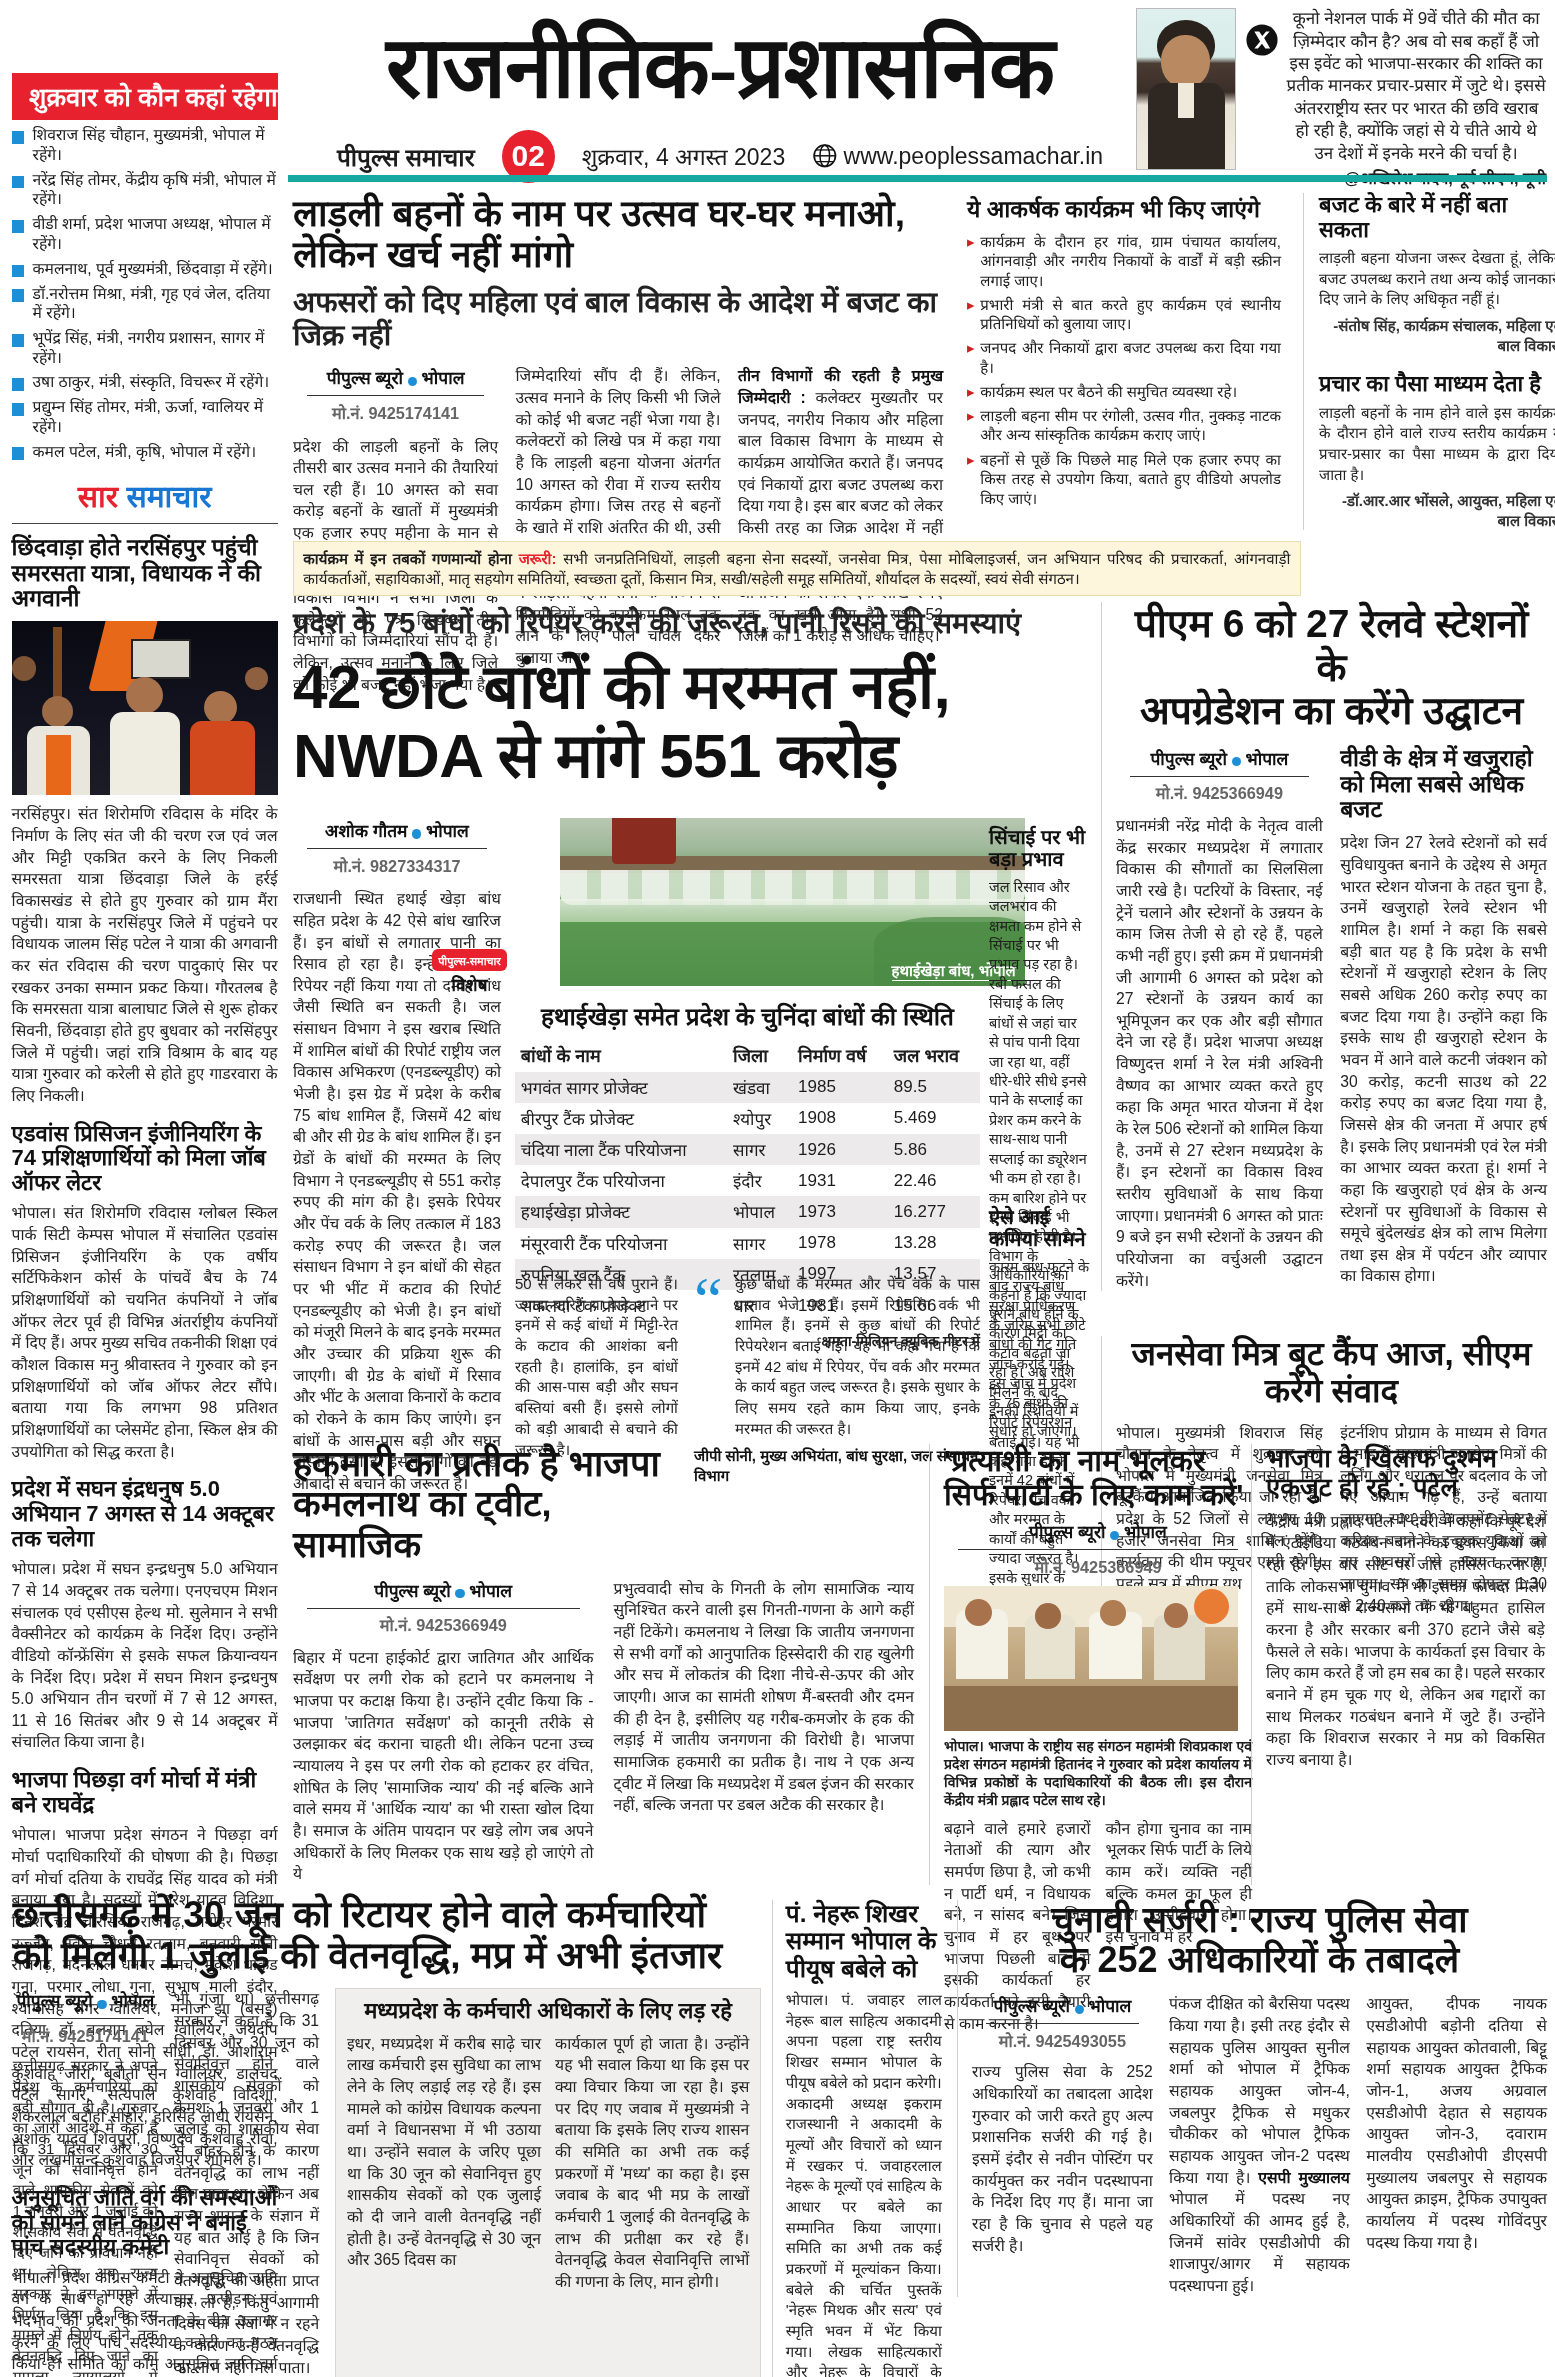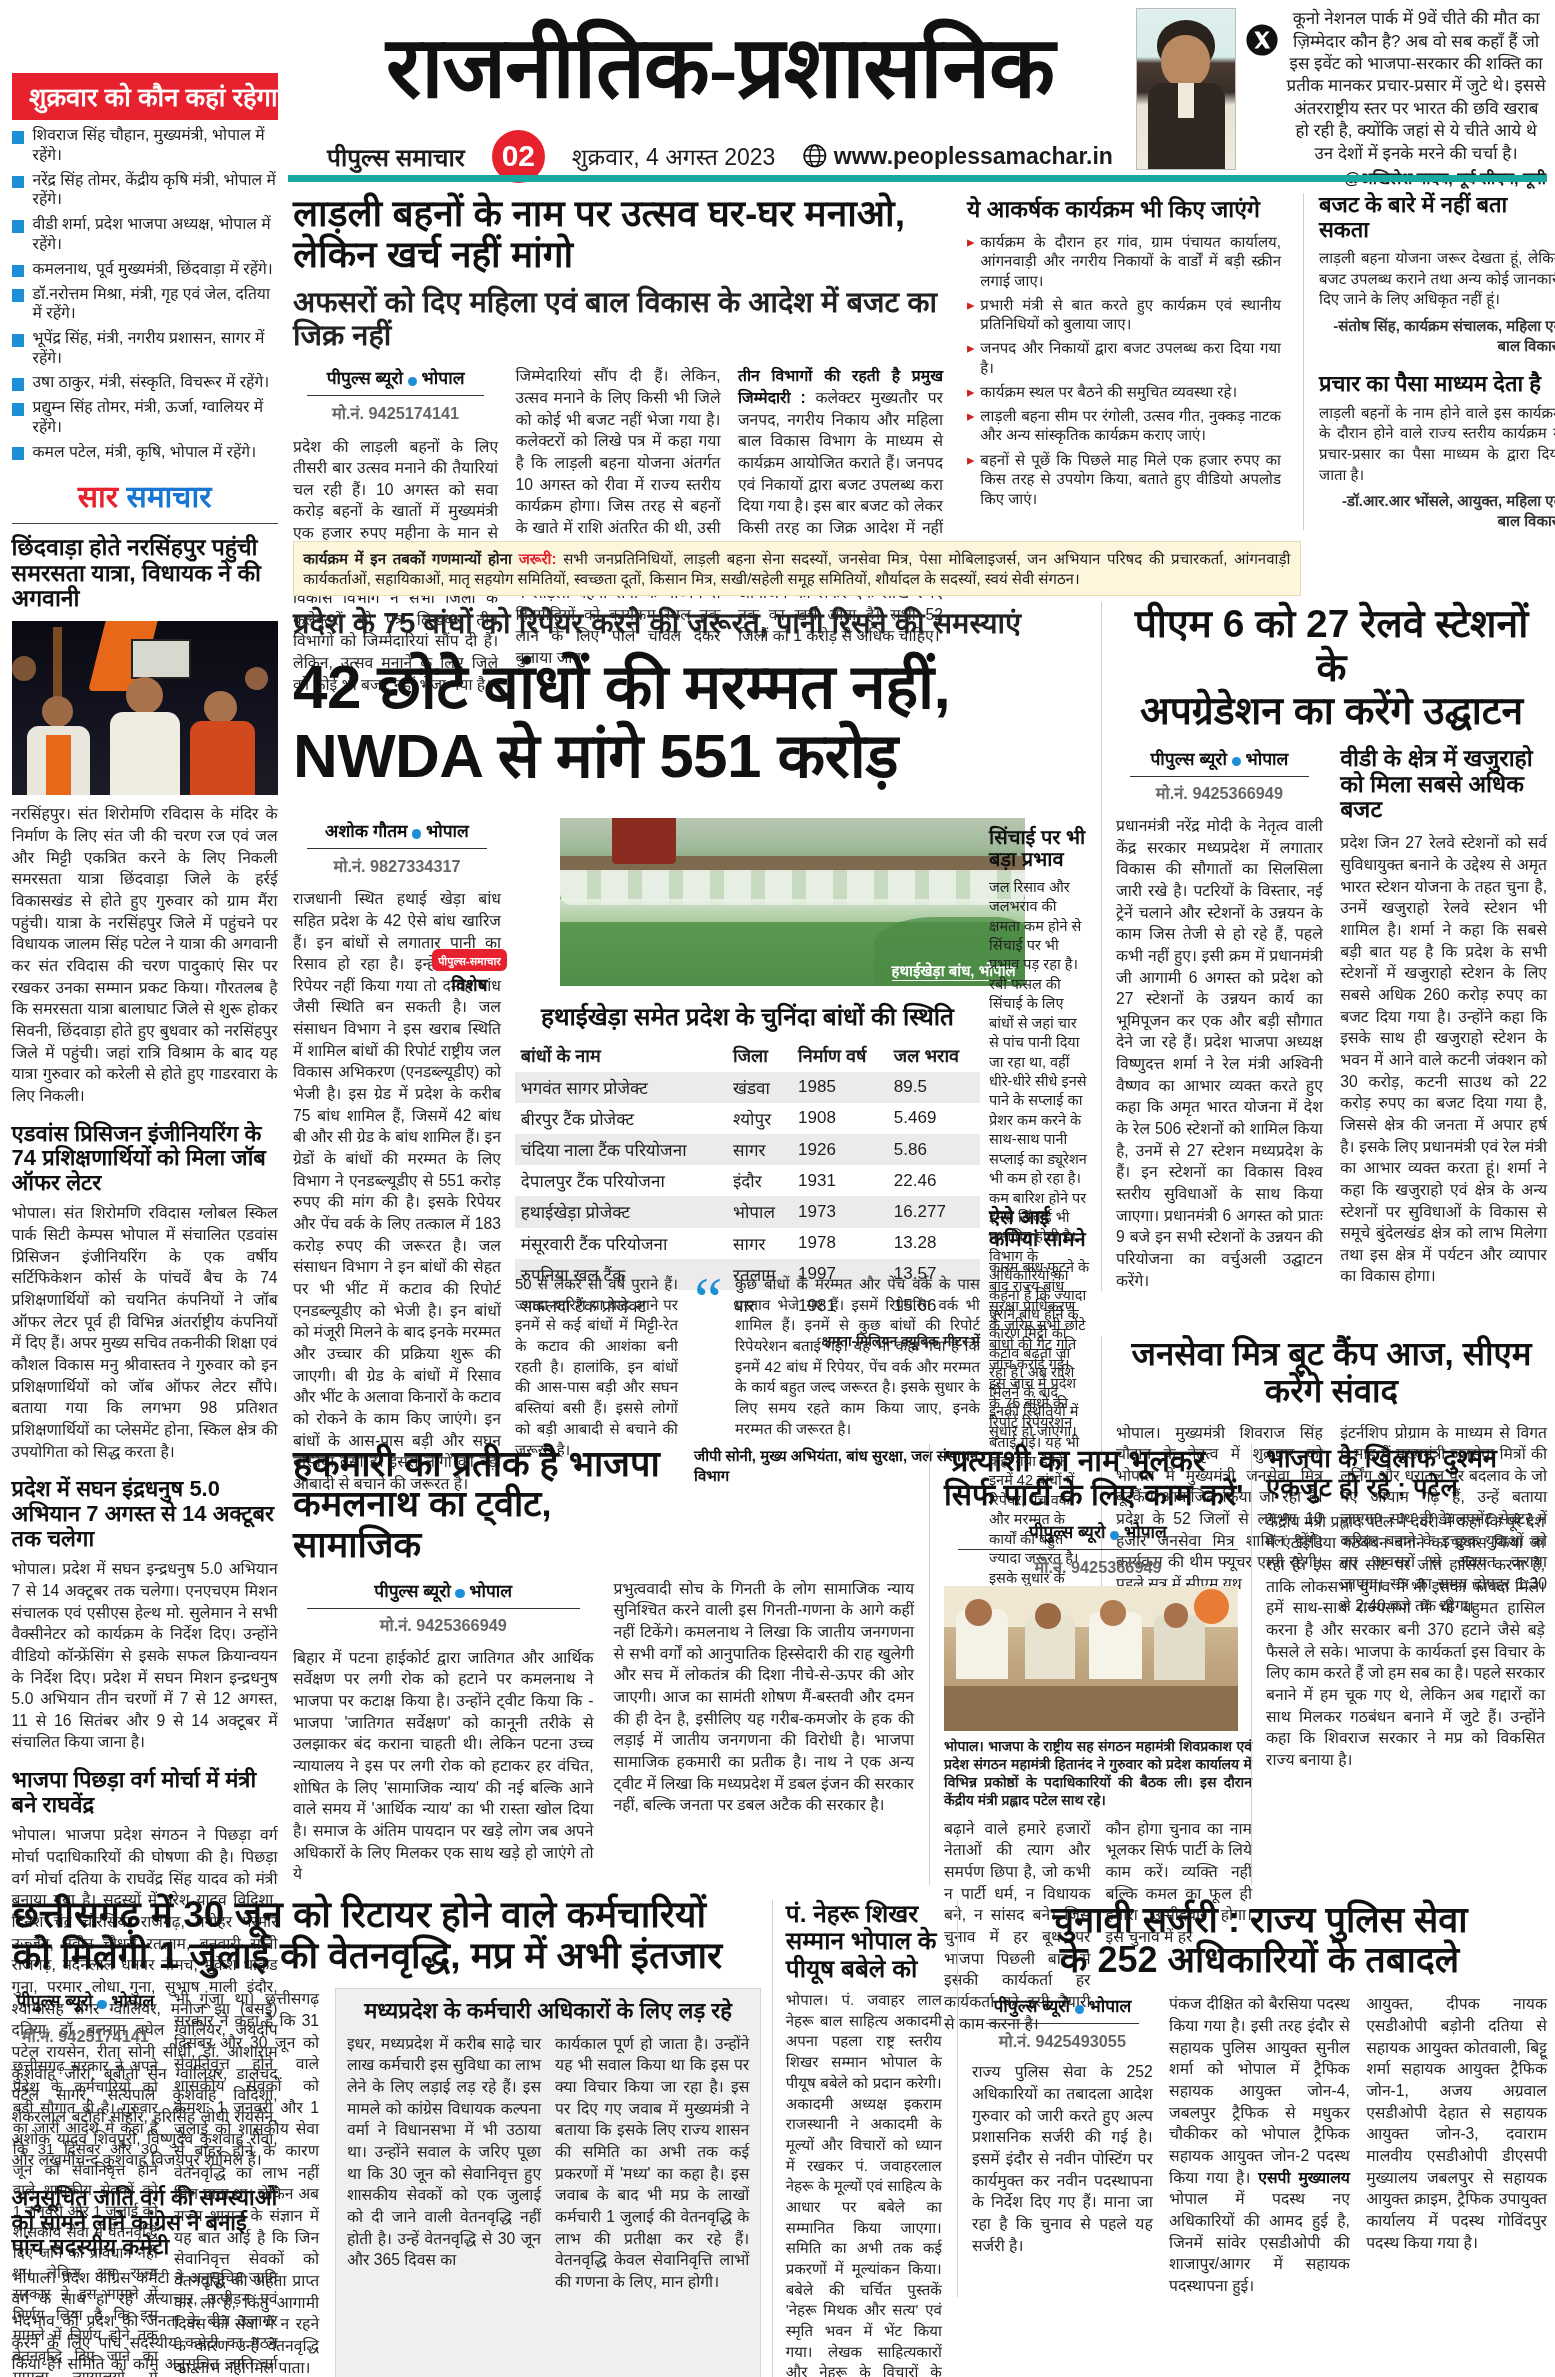--- a/index.html
+++ b/index.html
@@ -42,21 +42,21 @@
       <span style="display:inline-flex;align-items:center;justify-content:center;width:53px;height:53px;border-radius:50%;background:#e8212e;color:#fff;font-size:30px;font-weight:bold;">02</span>
       <span style="font-size:23px;">शुक्रवार, 4 अगस्त 2023</span>
       <span style="display:inline-flex;align-items:center;gap:5.8px;">
         <svg width="25.6" height="25.6" viewBox="0 0 24 24">
           <circle cx="12" cy="12" r="10" fill="none" stroke="#111" stroke-width="1.6"></circle>
           <ellipse cx="12" cy="12" rx="4.5" ry="10" fill="none" stroke="#111" stroke-width="1.4"></ellipse>
           <line x1="2" y1="12" x2="22" y2="12" stroke="#111" stroke-width="1.4"></line>
           <line x1="3.5" y1="6.5" x2="20.5" y2="6.5" stroke="#111" stroke-width="1.2"></line>
           <line x1="3.5" y1="17.5" x2="20.5" y2="17.5" stroke="#111" stroke-width="1.2"></line>
         </svg>
-        <span style="font-size:23px;font-weight:bold;">www.peoplessamachar.in</span>
+        <span style="font-size:23px;font-weight:normal;">www.peoplessamachar.in</span>
       </span>
     </div>
   </div>
 
   <div class="abs" style="left:1136px;top:8.1px;width:410px;height:160px;display:flex;gap:9.3px;">
     <div style="flex:0 0 98px;height:160px;background:linear-gradient(180deg,#dff0ee 0%,#d8ece9 30%,#4a3b33 34%,#3a2e28 52%,#e9e2d6 60%,#f0ebe0 100%);border:0.6px solid #bbb;position:relative;overflow:hidden;">
       <div style="position:absolute;left:20px;top:10.5px;width:58px;height:50px;border-radius:50% 50% 46% 46%;background:#2a221d;"></div>
       <div style="position:absolute;left:24.4px;top:25.6px;width:49px;height:53px;border-radius:48%;background:#b98a62;"></div>
       <div style="position:absolute;left:10.5px;top:74px;width:77px;height:87px;background:#2e2722;border-radius:15px 15px 0 0;"></div>
       <div style="position:absolute;left:41px;top:74px;width:16.3px;height:35px;background:#efe9dc;"></div>

